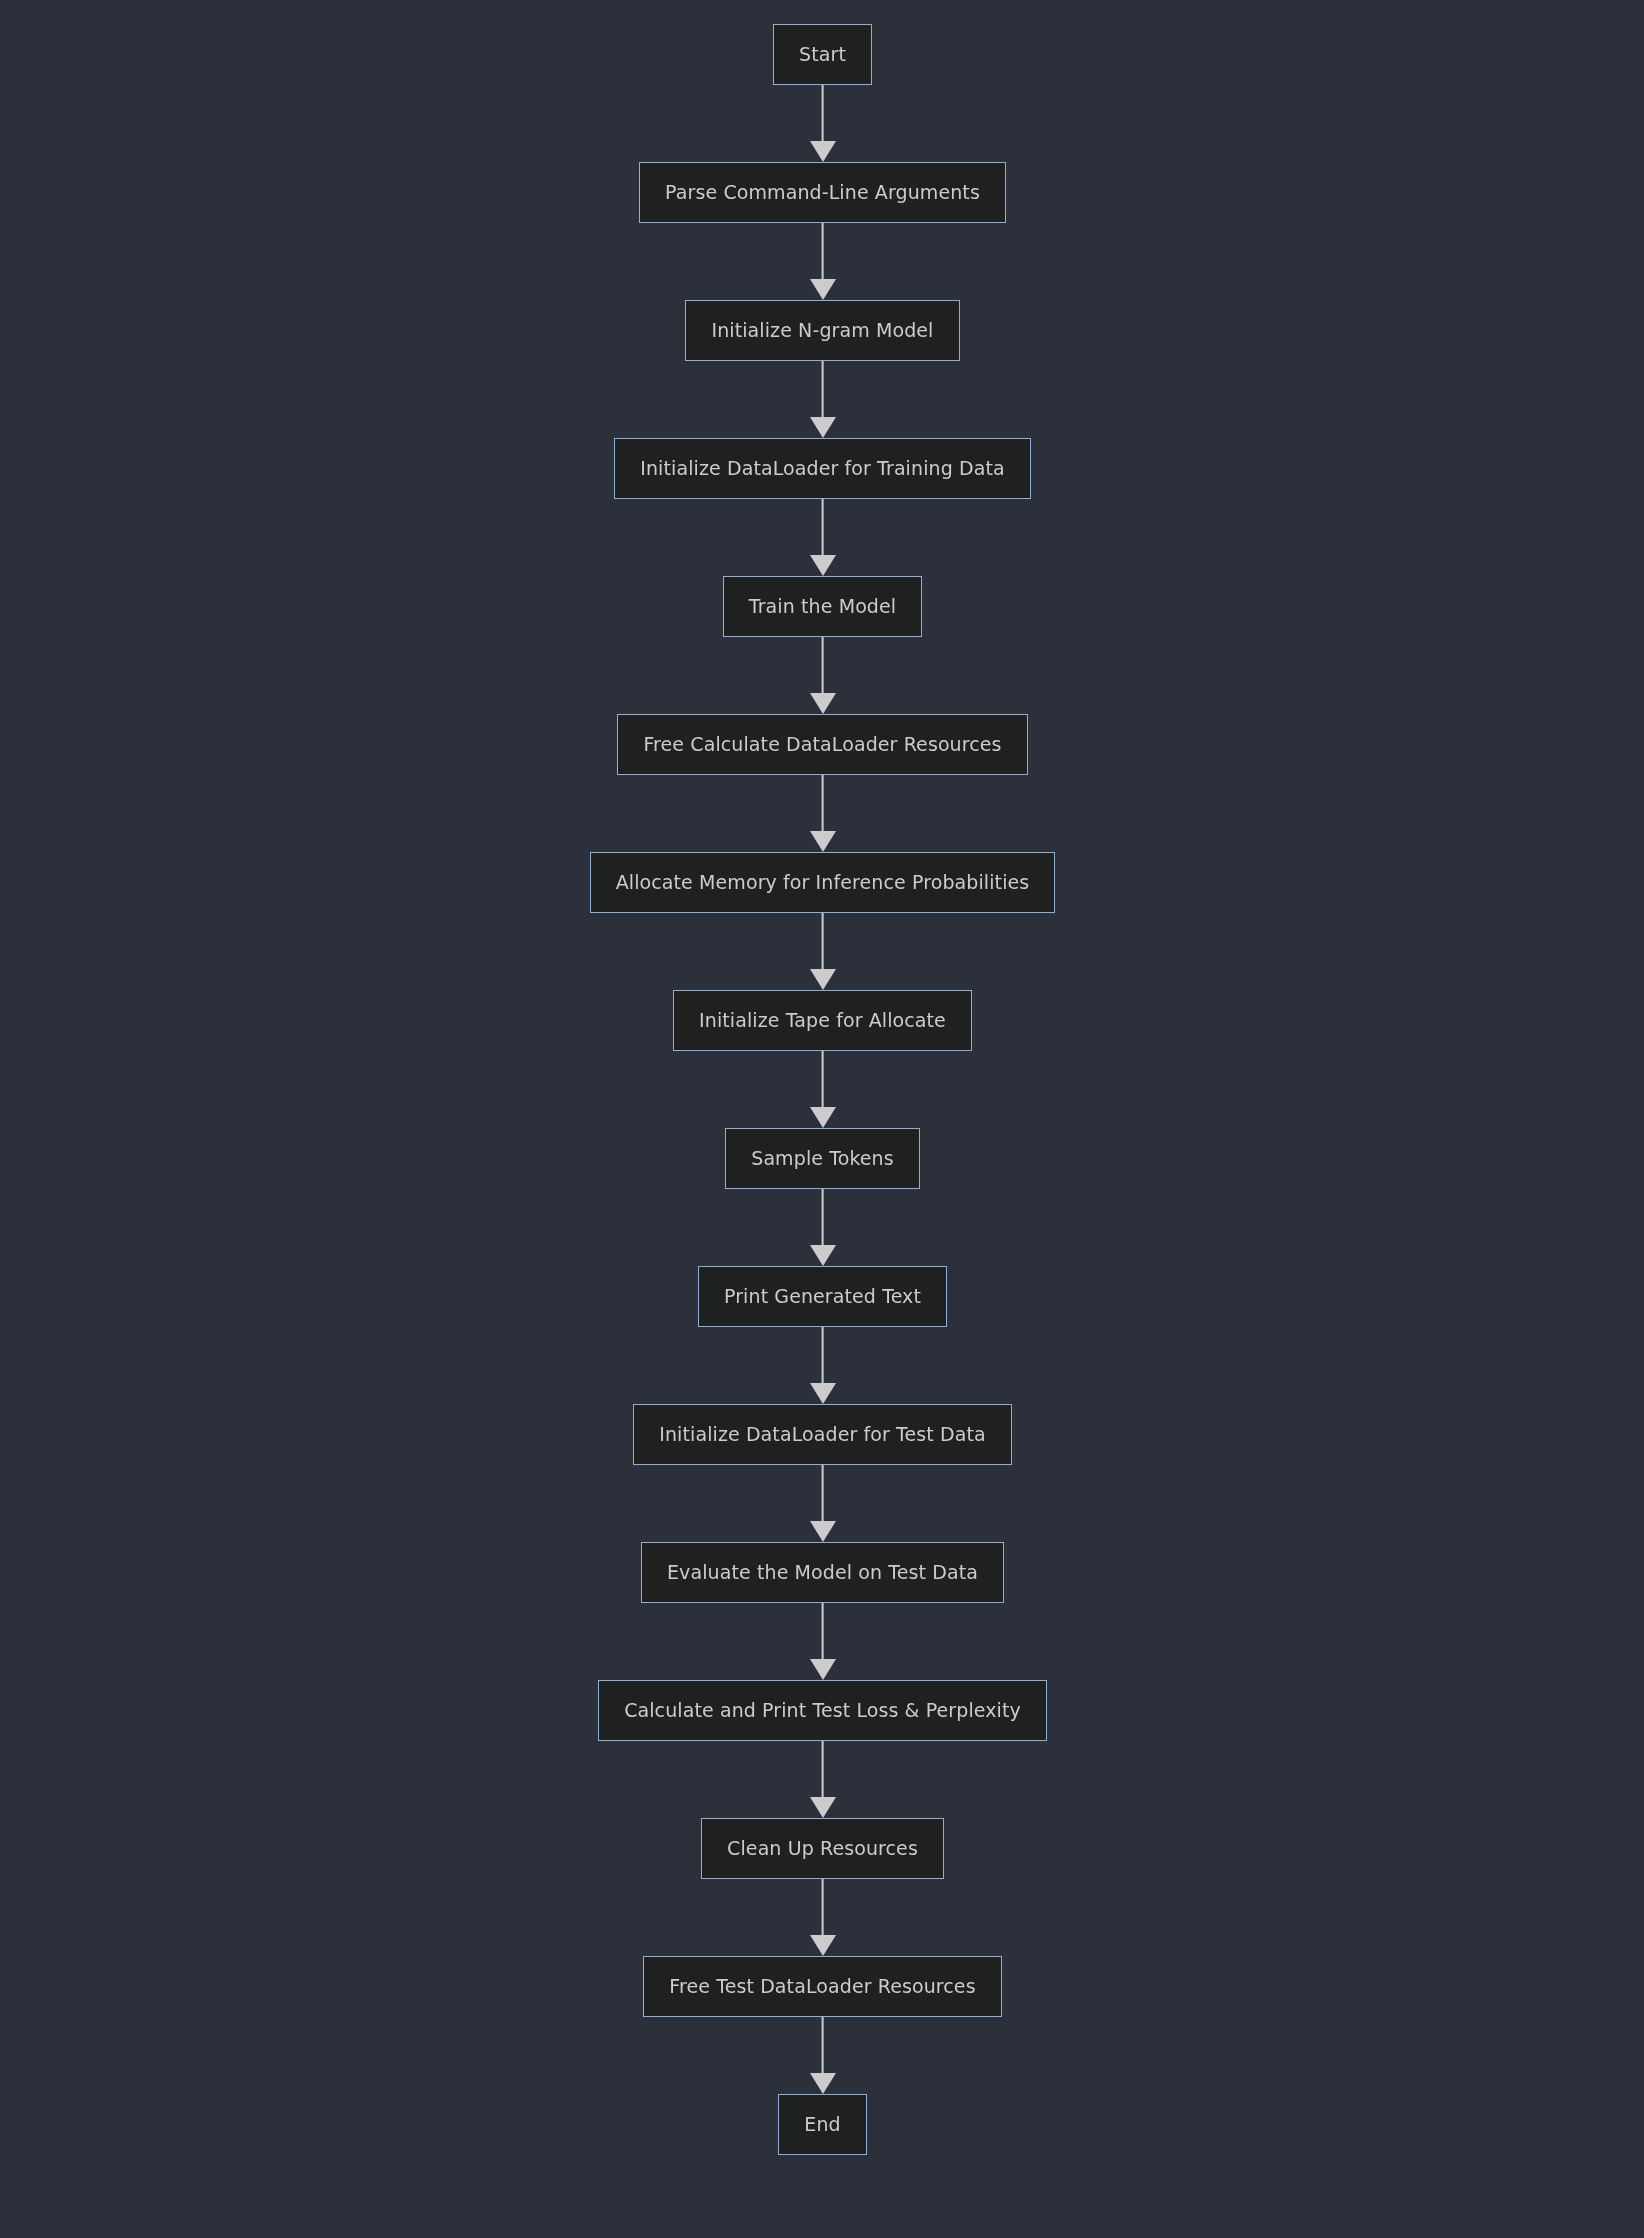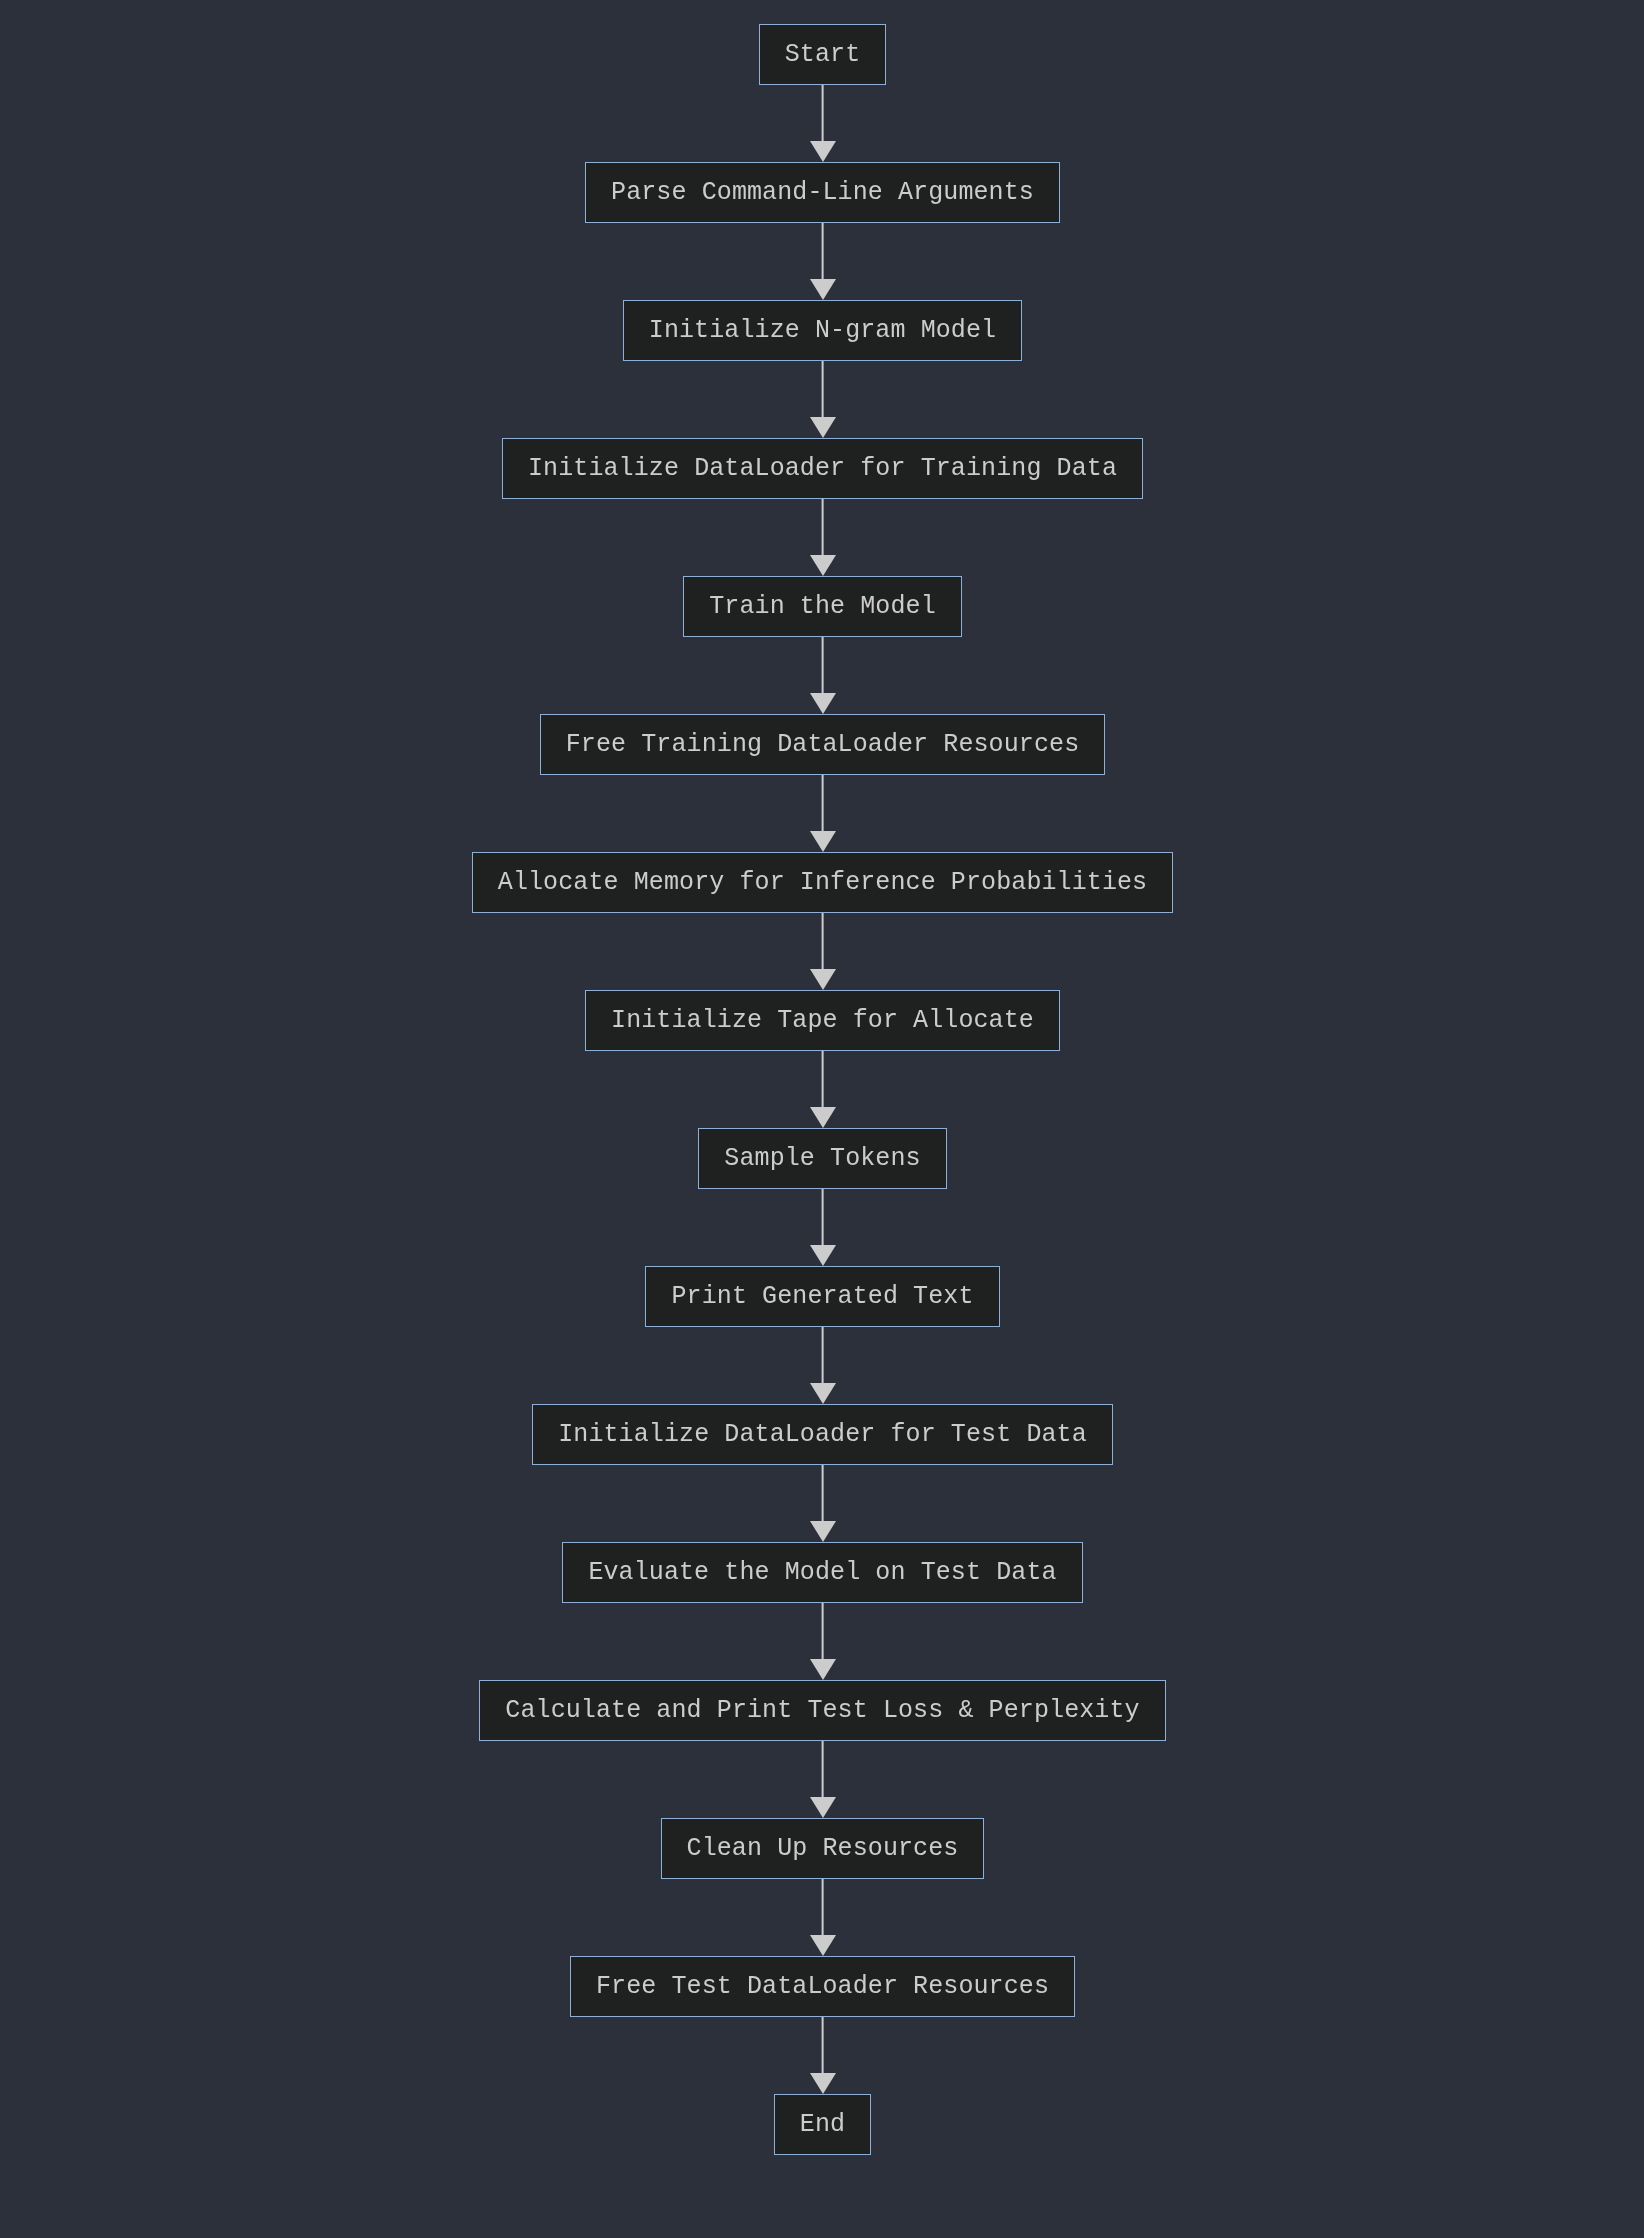--- a/index.html
+++ b/index.html
@@ -32,31 +32,30 @@
     flex-direction: column;
     align-items: center;
     width: 100%;
   }
 
   .node {
     box-sizing: border-box;
     background: #1f2020;
     border: 1.4px solid #8fb0d6;
     color: #cccccc;
-    font-size: 25px;
+    font-size: 19px;
     line-height: 1;
     letter-spacing: 0.1px;
     display: flex;
     align-items: center;
     justify-content: center;
     height: 61px;
     padding: 0 25px;
     white-space: nowrap;
     border-radius: 0;
-    font-family: Liberation Mono, monospace;
   }
 
   
   .connector {
     position: relative;
     width: 28px;
     height: 77px;
     display: flex;
     justify-content: center;
   }
@@ -131,21 +130,21 @@
         <span>Train the Model</span>
       </div>
     <div class="connector">
       <span class="shaft"></span>
       <span class="head"></span>
     </div>
   </div>
 
   <div class="flow-step">
     <div class="node">
-        <span>Free Training DataLoader Resources</span>
+        <span>Free Calculate DataLoader Resources</span>
       </div>
     <div class="connector">
       <span class="shaft"></span>
       <span class="head"></span>
     </div>
   </div>
 
   <div class="flow-step">
     <div class="node">
         <span>Allocate Memory for Inference Probabilities</span>

